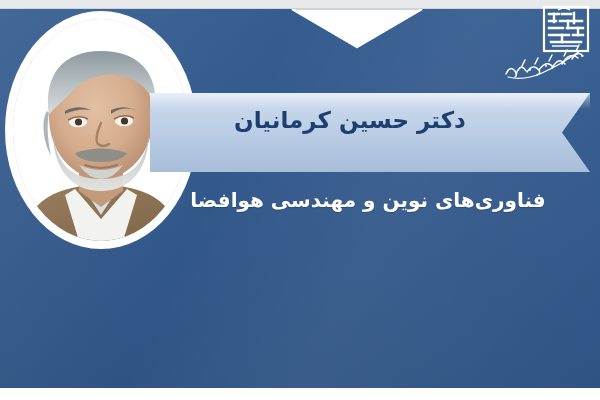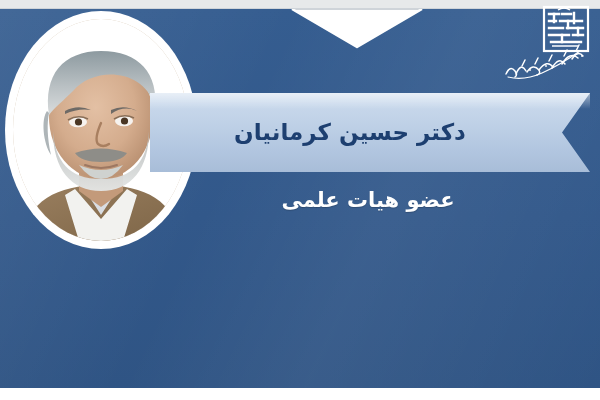--- a/index.html
+++ b/index.html
@@ -96,21 +96,21 @@
     position:absolute;
     left:150px; top:93px;
     width:440px; height:16px;
     background:linear-gradient(180deg,rgba(255,255,255,.55),rgba(255,255,255,0));
     -webkit-clip-path:polygon(0 0, 440px 0, 440px 16px, 0 16px);
     clip-path:polygon(0 0, 440px 0, 440px 16px, 0 16px);
     pointer-events:none;
   }
   .ribbon-name{
     position:absolute;
-    left:150px; top:92px;
+    left:150px; top:80px;
     width:400px; height:79px;
     display:flex;
     align-items:center;
     justify-content:center;
     color:#1d3f70;
     font-size:23px;
     font-weight:bold;
     letter-spacing:0;
     direction:rtl;
     white-space:nowrap;
@@ -256,17 +256,17 @@
         <path d="M20 62 l3 -6 M33 60 l3 -6 M47 57 l3 -6 M62 52 l3 -6 M74 47 l3 -6"></path>
         <path d="M6 73 q16 4 34 -4 q18 -8 38 -22" stroke-width="1.2"></path>
         <circle cx="80" cy="52" r="0.9" fill="#ffffff" stroke="none"></circle>
         <circle cx="44" cy="62" r="0.9" fill="#ffffff" stroke="none"></circle>
         <circle cx="28" cy="66" r="0.9" fill="#ffffff" stroke="none"></circle>
       </g>
     </svg>
   </div>
 
   <div class="titles">
-    <div class="title-line">عضو هیات علمی</div>
+    <div class="title-line wide">فناوری‌های نوین و مهندسی هوافضا</div>
   </div>
 
   <div class="bottom-strip"></div>
 </div>
 
 </body></html>

